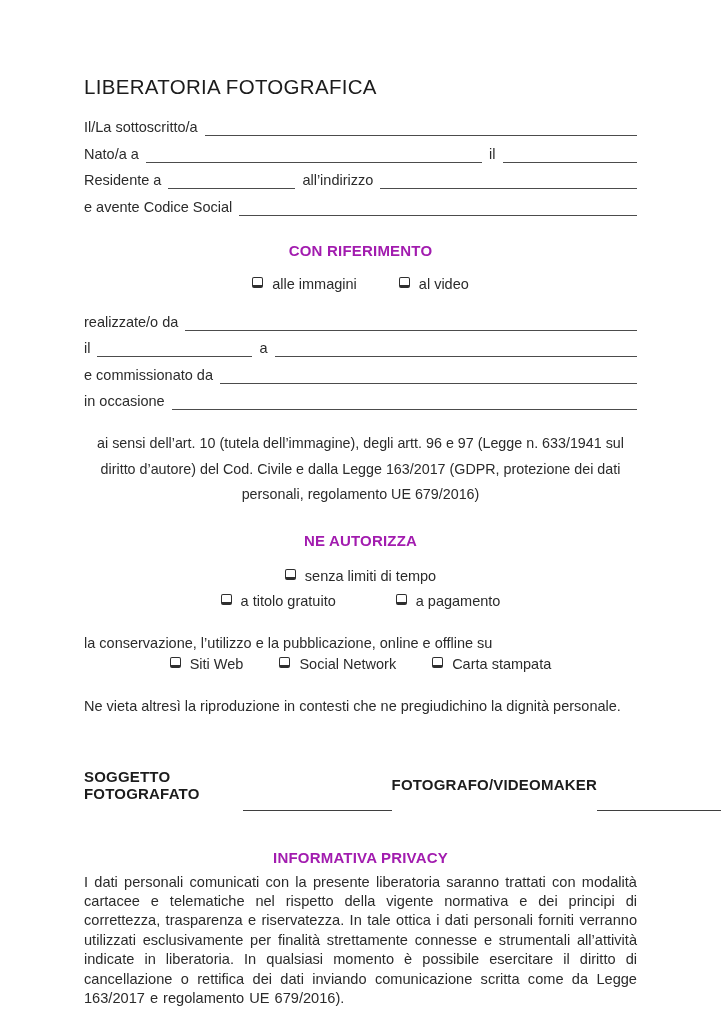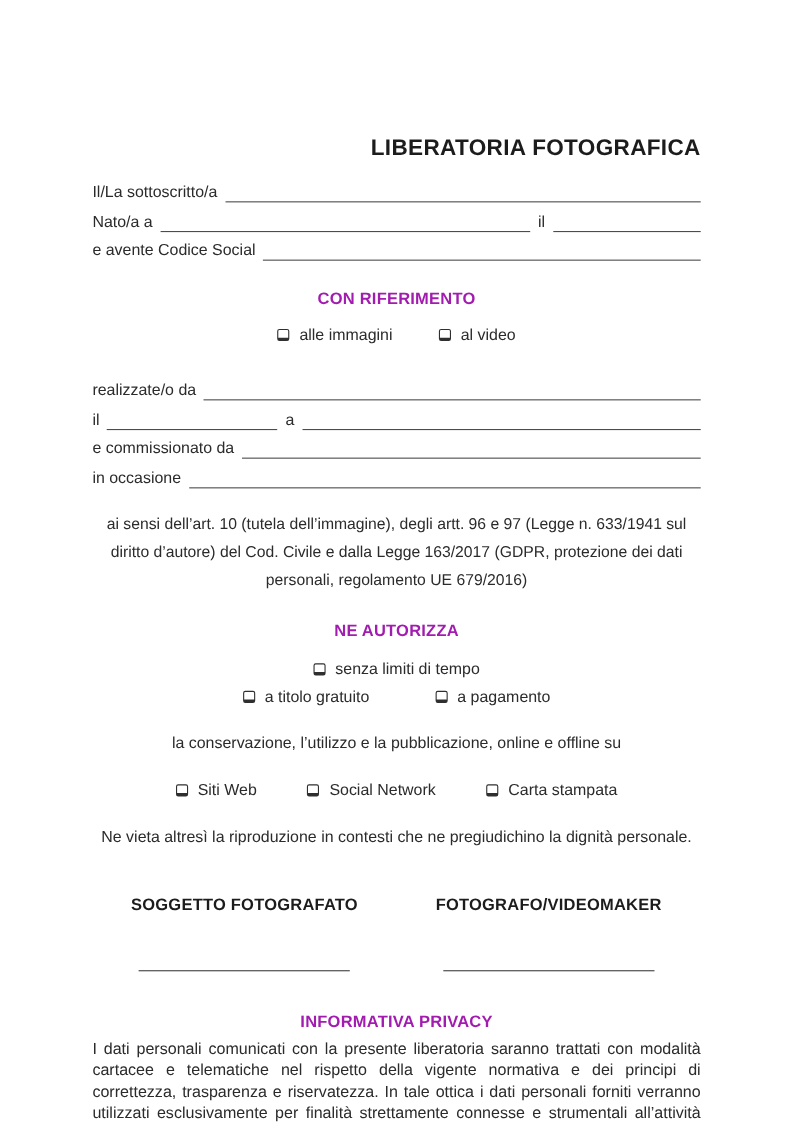--- a/index.html
+++ b/index.html
@@ -6,47 +6,47 @@
   html,body { background:#ffffff; }
   body {
     width:721px; min-height:1024px; margin:0 auto;
     font-family:"Liberation Sans","DejaVu Sans",sans-serif;
     color:#2b2b2b; font-size:14.5px;
     -webkit-font-smoothing:antialiased;
   }
   .page { width:721px; min-height:1024px; background:#fff; padding:75px 84px 40px 84px; }
 
   .doc-title {
-    text-align:right; font-size:20.5px; font-weight:bold; color:#1c1c1c;
-    letter-spacing:.3px; margin-bottom:20px;margin-top:48px;
+    text-align:left; font-size:20.5px; font-weight:normal; color:#1c1c1c;
+    letter-spacing:.3px; margin-bottom:20px;
   }
 
   .frow { display:flex; align-items:flex-end; gap:7px; margin-bottom:9.5px; line-height:17px; }
   .frow .lbl { white-space:nowrap; color:#2b2b2b; }
   .fill { flex:1 1 auto; border-bottom:1.4px solid #4c4c4c; height:15px; min-width:30px; }
   .fill.fixed { flex:0 0 auto; }
 
   .sec-head {
     text-align:center; font-weight:bold; font-size:15px; color:#a21caf;
     letter-spacing:.2px;
   }
 
   .cbrow { display:flex; justify-content:center; align-items:center; }
   .cbitem { display:inline-flex; align-items:center; gap:9px; cursor:pointer; }
   .cb {
     display:inline-block; width:11px; height:11px;
     border:1.6px solid #2f2f2f; border-bottom-width:3px; border-radius:2px;
     background:#fff; flex:0 0 auto; transform:translateY(-1px);
   }
-  .centertext { text-align:center; line-height:25px; }
+  .centertext { line-height:25px; }
 
   .legal { text-align:center; line-height:25.5px; margin:21px 0 0 0; font-size:14.3px; }
 
   .sig-wrap { display:flex; margin-top:40px; }
-  .sig-col { flex:1 1 50%; display:flex; flex-direction:column; align-items:center; }
+  .sig-col { flex:1 1 50%; display:flex; align-items:center; }
   .sig-head { font-weight:bold; font-size:15px; color:#1c1c1c; letter-spacing:.2px; }
   .sig-line { width:192px; border-bottom:1.4px solid #3f3f3f; height:52px; }
 
   .privacy-body {
     text-align:justify; line-height:19.4px; margin-top:7px; font-size:14.6px;
     word-spacing:1px;
   }
 </style>
 </head>
 <body>
@@ -60,39 +60,45 @@
       <span class="lbl">Il/La sottoscritto/a</span>
       <span class="fill"></span>
     </div>
     <div class="frow">
       <span class="lbl">Nato/a a</span>
       <span class="fill" style="flex:2.55"></span>
       <span class="lbl">il</span>
       <span class="fill" style="flex:1.02"></span>
     </div>
     <div class="frow">
+      <span class="lbl">Residente a</span>
+      <span class="fill fixed" style="width:127px"></span>
+      <span class="lbl">all’indirizzo</span>
+      <span class="fill"></span>
+    </div>
+    <div class="frow">
       <span class="lbl">e avente Codice Social</span>
       <span class="fill"></span>
     </div>
   </div>
 
   <div class="sec-head" style="margin-top:26px">CON RIFERIMENTO</div>
 
   <div class="cbrow" style="margin-top:17px; gap:42px">
     <span class="cbitem">
       <span class="cb"></span>
       <span>alle immagini</span>
     </span>
     <span class="cbitem">
       <span class="cb"></span>
       <span>al video</span>
     </span>
   </div>
 
-  <div style="margin-top:34px">
+  <div style="margin-top:22px">
     <div class="frow">
       <span class="lbl">realizzate/o da</span>
       <span class="fill"></span>
     </div>
     <div class="frow">
       <span class="lbl">il</span>
       <span class="fill fixed" style="width:155px"></span>
       <span class="lbl">a</span>
       <span class="fill"></span>
     </div>
@@ -122,21 +128,21 @@
       <span>a titolo gratuito</span>
     </span>
     <span class="cbitem">
       <span class="cb"></span>
       <span>a pagamento</span>
     </span>
   </div>
 
   <div class="centertext" style="margin-top:22px">la conservazione, l’utilizzo e la pubblicazione, online e offline su</div>
 
-  <div class="cbrow" style="margin-top:22px; gap:46px">
+  <div class="cbrow" style="gap:36px">
     <span class="cbitem">
       <span class="cb"></span>
       <span>Siti Web</span>
     </span>
     <span class="cbitem">
       <span class="cb"></span>
       <span>Social Network</span>
     </span>
     <span class="cbitem">
       <span class="cb"></span>

